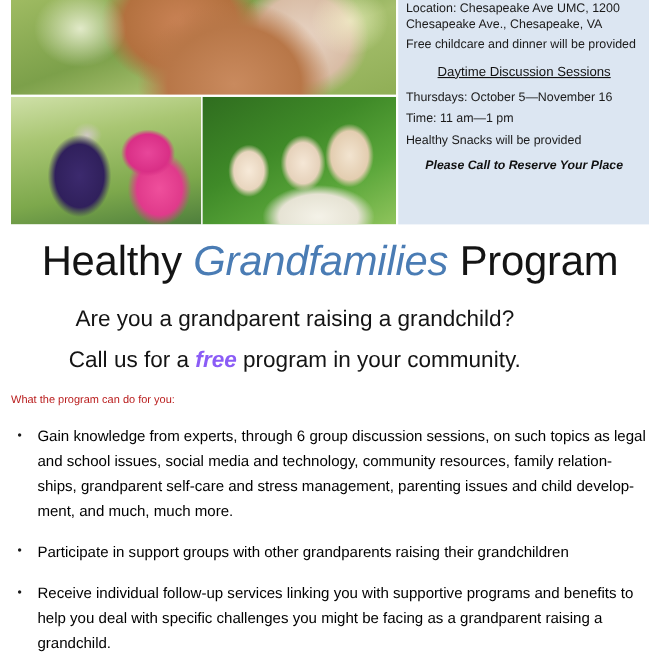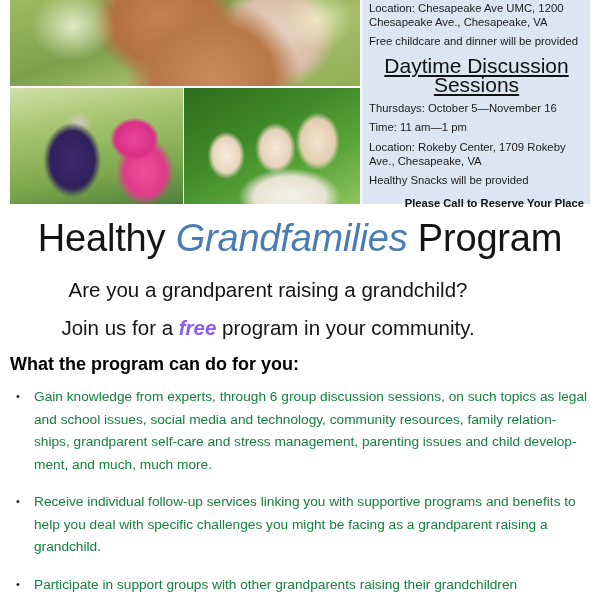--- a/index.html
+++ b/index.html
@@ -87,31 +87,32 @@
     box-sizing: border-box;
     padding: 2px 6px 0 7px;
   }
   .info-line {
     font-size: 11.3px;
     line-height: 13.6px;
     color: #1a1a1a;
     margin: 0 0 6px 0;
   }
   .info-heading {
-    font-size: 21px;
+    font-size: 12px;
     line-height: 19px;
     text-align: center;
     text-decoration: underline;
     margin: 7px 0 8px 0;
     color: #111;
   }
   .info-callout {
     font-size: 11.2px;
     font-weight: bold;
-    text-align: right;
+    font-style: italic;
+    text-align: center;
     margin: 9px 0 0 0;
     color: #111;
   }
 
   
   .title {
     position: absolute;
     left: 0; top: 216px;
     width: 600px;
     text-align: center;
@@ -141,38 +142,38 @@
     font-style: italic;
   }
 
   
   .body-wrap {
     position: absolute;
     left: 10px; top: 355px;
     width: 580px;
   }
   .body-heading {
-    font-size: 18px;
-    font-weight: bold;
+    font-size: 10px;
+    font-weight: normal;
     line-height: 18px;
     margin: 0 0 13px 0;
-    color: #000000;
+    color: #b91c1c;
   }
   ul.bullets {
     list-style: none;
     margin: 0;
     padding: 0;
   }
   ul.bullets li {
     position: relative;
     padding-left: 24px;
     margin: 0 0 15px 0;
     font-size: 13.7px;
     line-height: 22.5px;
-    color: #15803d;
+    color: #000000;
     text-align: left;
   }
   ul.bullets li::before {
     content: "\2022";
     position: absolute;
     left: 6px;
     top: -1px;
     font-size: 11px;
     line-height: 22.5px;
     color: #1a1a1a;
@@ -190,34 +191,33 @@
     <div class="photo-seam-h"></div>
     <div class="photo-seam-v"></div>
   </div>
 
   <div class="info-panel">
     <p class="info-line">Location:  Chesapeake Ave UMC, 1200 Chesapeake Ave., Chesapeake, VA</p>
     <p class="info-line">Free childcare and dinner will be provided</p>
     <div class="info-heading">Daytime Discussion Sessions</div>
     <p class="info-line">Thursdays:  October 5—November 16</p>
     <p class="info-line">Time:  11 am—1 pm</p>
-    <p class="info-line">Location:  Rokeby Center, 1709 Rokeby Ave., Chesapeake, VA</p>
     <p class="info-line">Healthy Snacks will be provided</p>
     <p class="info-callout">Please Call  to Reserve Your Place</p>
   </div>
 
 </div>
 
 <div class="title"><span>Healthy </span><span class="brand">Grandfamilies</span><span> Program</span></div>
 
 <div class="subhead subhead-1">Are you a grandparent raising a grandchild?</div>
 
-<div class="subhead subhead-2"><span>Join us for a </span><span class="free">free</span><span> program in your community.</span></div>
+<div class="subhead subhead-2"><span>Call us for a </span><span class="free">free</span><span> program in your community.</span></div>
 
 <div class="body-wrap">
   <div class="body-heading">What the program can do for you:</div>
   <ul class="bullets">
     <li>Gain knowledge from experts, through 6 group discussion sessions, on such topics as legal and school issues, social media and technology, community resources, family  relation-ships, grandparent self-care and stress management, parenting issues and child develop-ment, and much, much more.</li>
+    <li>Participate in support groups with other grandparents raising their grandchildren</li>
     <li>Receive individual follow-up services linking you with supportive programs and benefits to help you deal with specific challenges you might be facing as a grandparent raising a grandchild.</li>
-    <li>Participate in support groups with other grandparents raising their grandchildren</li>
   </ul>
 
 </div>
 
 </body></html>

